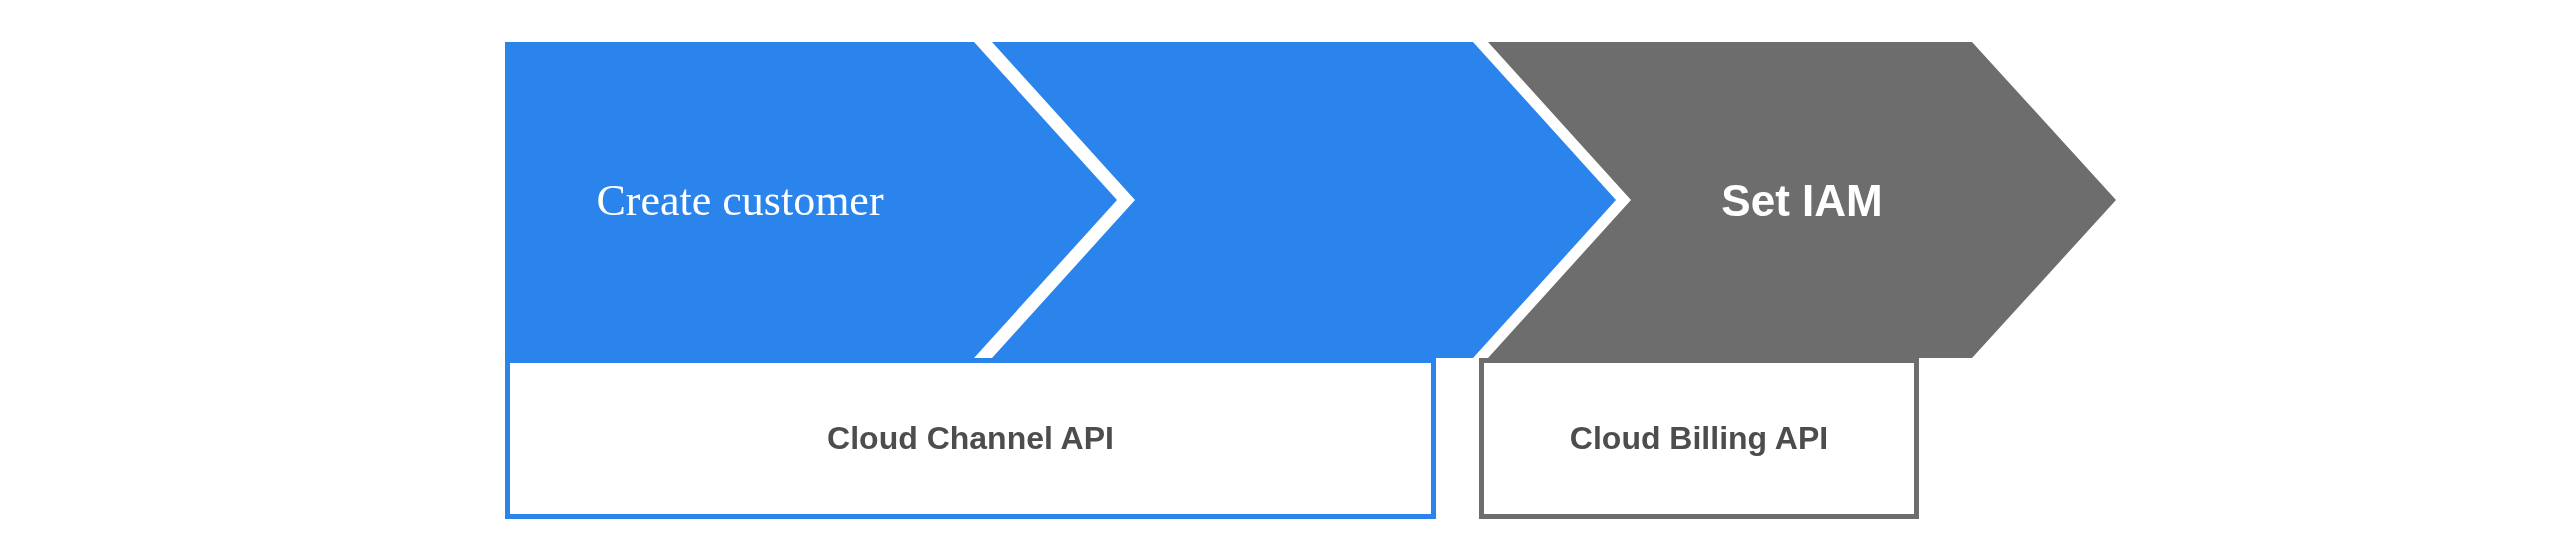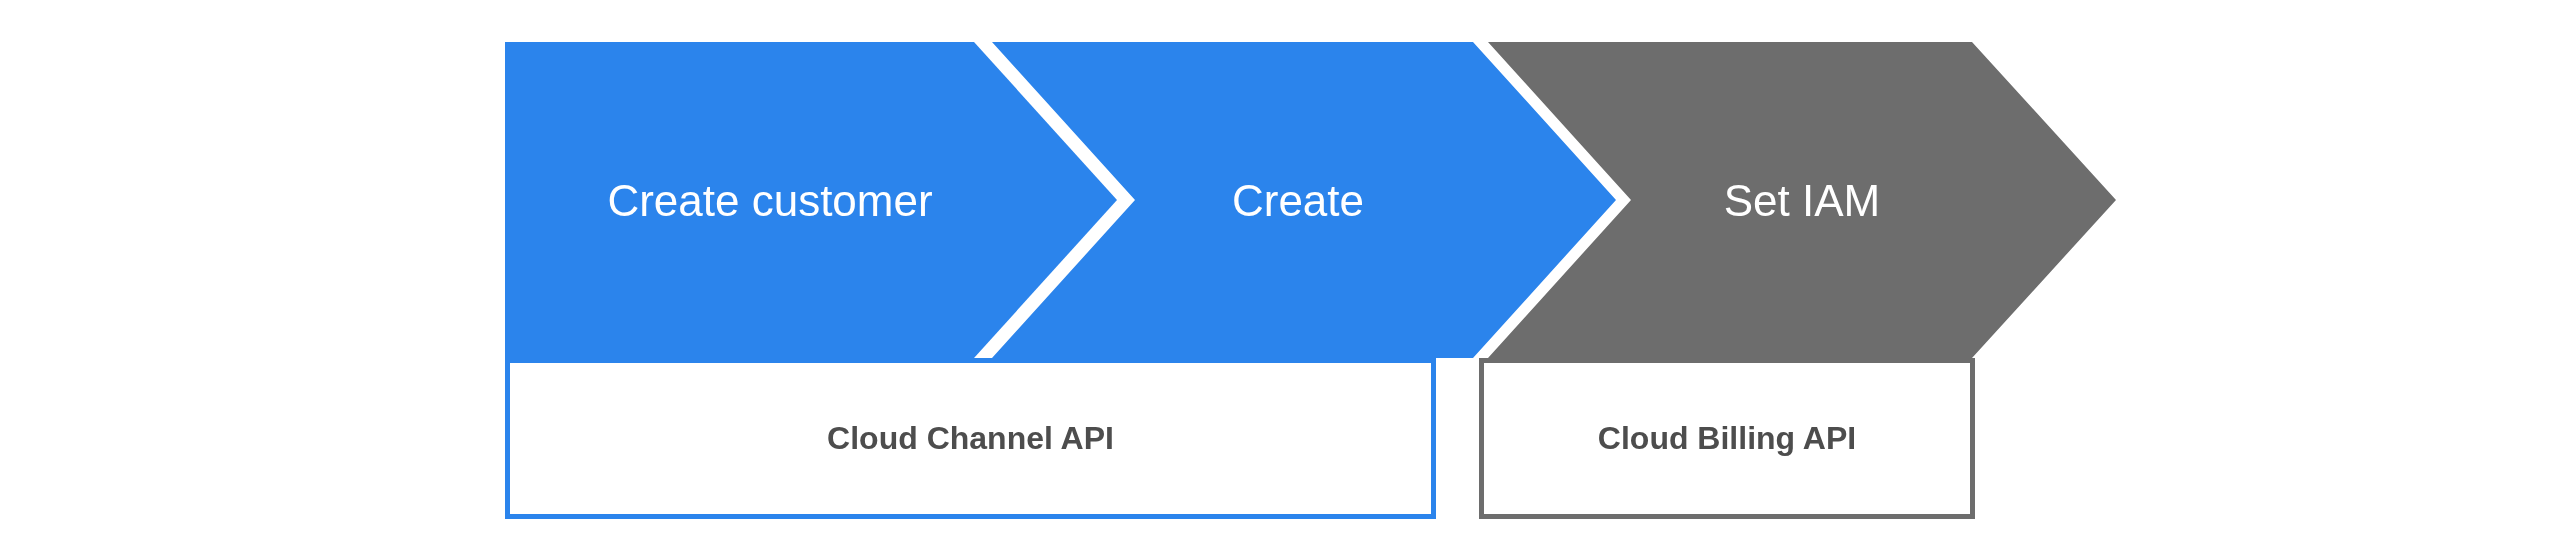--- a/index.html
+++ b/index.html
@@ -42,42 +42,42 @@
   .step-label {
     position: absolute;
     transform: translate(-50%, -50%);
     color: #ffffff;
     font-size: 44px;
     line-height: 51px;
     font-weight: 400;
     text-align: center;
     white-space: nowrap;
   }
-  .step-label.s1 { left: 770px; top: 200px; }
+  .step-label.s1 { left: 740px; top: 200px; font-family: Liberation Serif, serif; }
   .step-label.s2 { left: 1298px; top: 200px; }
-  .step-label.s3 { left: 1802px; top: 200px; }
+  .step-label.s3 { left: 1802px; top: 200px; font-weight: bold; }
   
   .api-box {
     position: absolute;
     top: 358px;
     height: 161px;
     box-sizing: border-box;
     background: #ffffff;
     display: flex;
     align-items: center;
     justify-content: center;
   }
   .api-box.b1 {
     left: 505px;
     width: 931px;
     border: 5.5px solid #2b84ec;
   }
   .api-box.b2 {
     left: 1479px;
-    width: 496px;
+    width: 440px;
     border: 5.5px solid #6d6d6d;
   }
   .api-box .api-label {
     color: #4d4d4d;
     font-size: 32px;
     font-weight: 700;
     white-space: nowrap;
     text-align: center;
   }
 </style>
@@ -88,21 +88,20 @@
 
   <div class="arrow blue a1"></div>
   <div class="arrow blue a2"></div>
   <div class="arrow gray a3"></div>
 
   <div class="step-label s1">
     <div>Create customer</div>
   </div>
 
   <div class="step-label s2">
-    <div>Create</div>
   </div>
 
   <div class="step-label s3">
     <div>Set IAM</div>
   </div>
 
   <div class="api-box b1">
     <span class="api-label">Cloud Channel API</span>
   </div>
 

